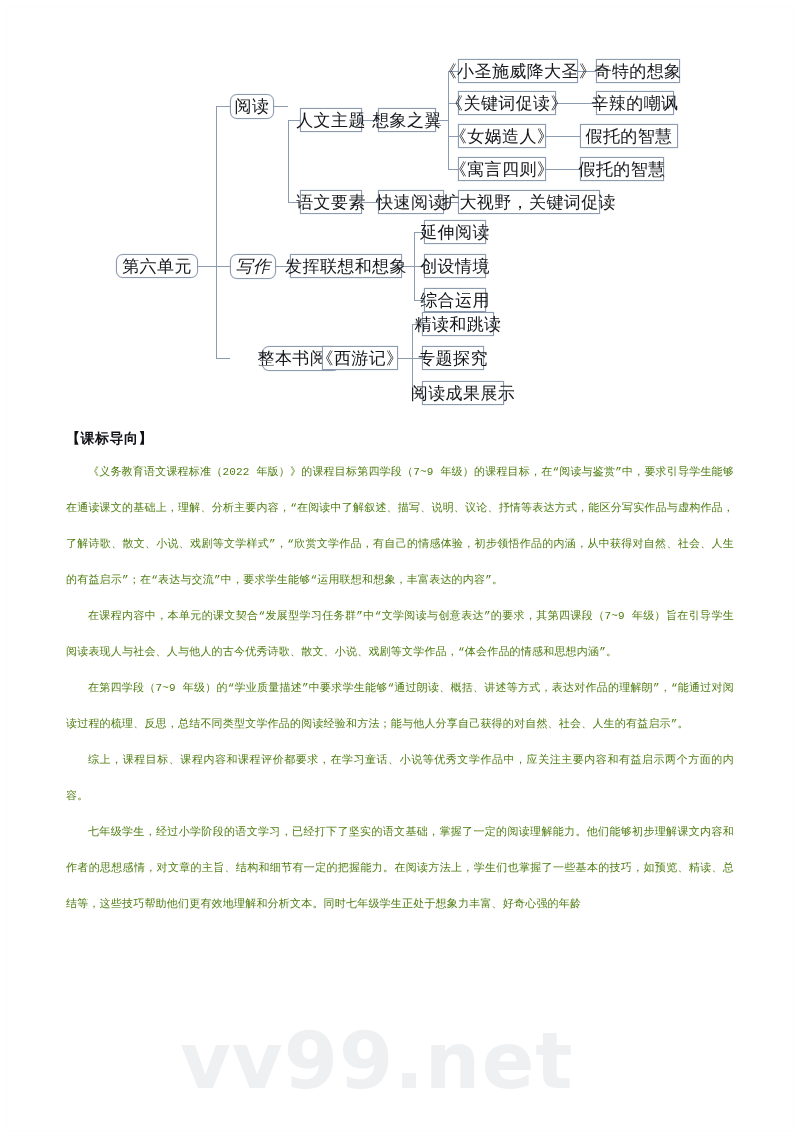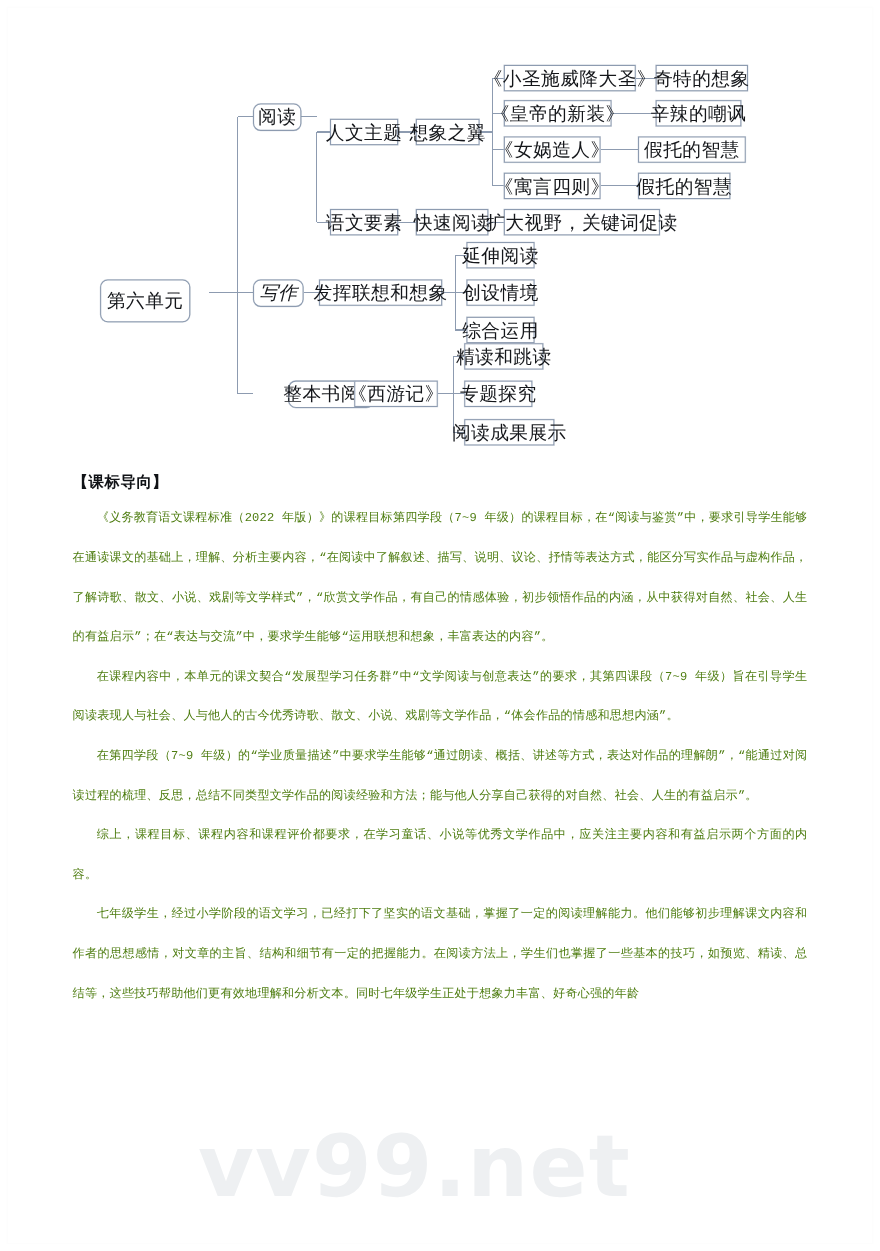--- a/index.html
+++ b/index.html
@@ -139,36 +139,36 @@
         <line x1="308" y1="330" x2="322" y2="330"></line>
 
         <line x1="398" y1="330" x2="412" y2="330"></line>
         <line x1="412" y1="296" x2="412" y2="365"></line>
         <line x1="412" y1="296" x2="422" y2="296"></line>
         <line x1="412" y1="330" x2="422" y2="330"></line>
         <line x1="412" y1="365" x2="422" y2="365"></line>
       </g>
     </svg>
 
-    <div class="dg-box rounded" style="left:91px;top:226px;width:82px;height:39px;">第六单元</div>
+    <div class="dg-box rounded" style="left:116px;top:226px;width:82px;height:24px;">第六单元</div>
 
     <div class="dg-box rounded" style="left:230px;top:66px;width:44px;height:25px;">阅读</div>
     <div class="dg-box rounded" style="left:230px;top:226px;width:46px;height:25px;font-style:italic;">写作</div>
     <div class="dg-box rounded" style="left:230px;top:318px;width:78px;height:25px;margin-left:32px;">整本书阅读</div>
 
     <div class="dg-box" style="left:300px;top:80px;width:62px;height:24px;">人文主题</div>
     <div class="dg-box" style="left:300px;top:162px;width:62px;height:24px;">语文要素</div>
     <div class="dg-box" style="left:290px;top:226px;width:112px;height:24px;">发挥联想和想象</div>
     <div class="dg-box" style="left:322px;top:318px;width:76px;height:24px;">《西游记》</div>
 
     <div class="dg-box" style="left:378px;top:80px;width:58px;height:24px;">想象之翼</div>
     <div class="dg-box" style="left:378px;top:162px;width:66px;height:24px;">快速阅读</div>
 
     <div class="dg-box" style="left:458px;top:31px;width:120px;height:24px;">《小圣施威降大圣》</div>
-    <div class="dg-box" style="left:458px;top:63px;width:98px;height:24px;">《皇帝的新装》</div>
+    <div class="dg-box" style="left:458px;top:63px;width:98px;height:24px;">《关键词促读》</div>
     <div class="dg-box" style="left:458px;top:96px;width:88px;height:24px;">《女娲造人》</div>
     <div class="dg-box" style="left:458px;top:129px;width:88px;height:24px;">《寓言四则》</div>
 
     <div class="dg-box" style="left:596px;top:31px;width:84px;height:24px;">奇特的想象</div>
     <div class="dg-box" style="left:596px;top:63px;width:78px;height:24px;">辛辣的嘲讽</div>
     <div class="dg-box" style="left:580px;top:96px;width:98px;height:24px;">假托的智慧</div>
     <div class="dg-box" style="left:580px;top:129px;width:84px;height:24px;">假托的智慧</div>
 
     <div class="dg-box" style="left:458px;top:162px;width:142px;height:24px;">扩大视野，关键词促读</div>
 

